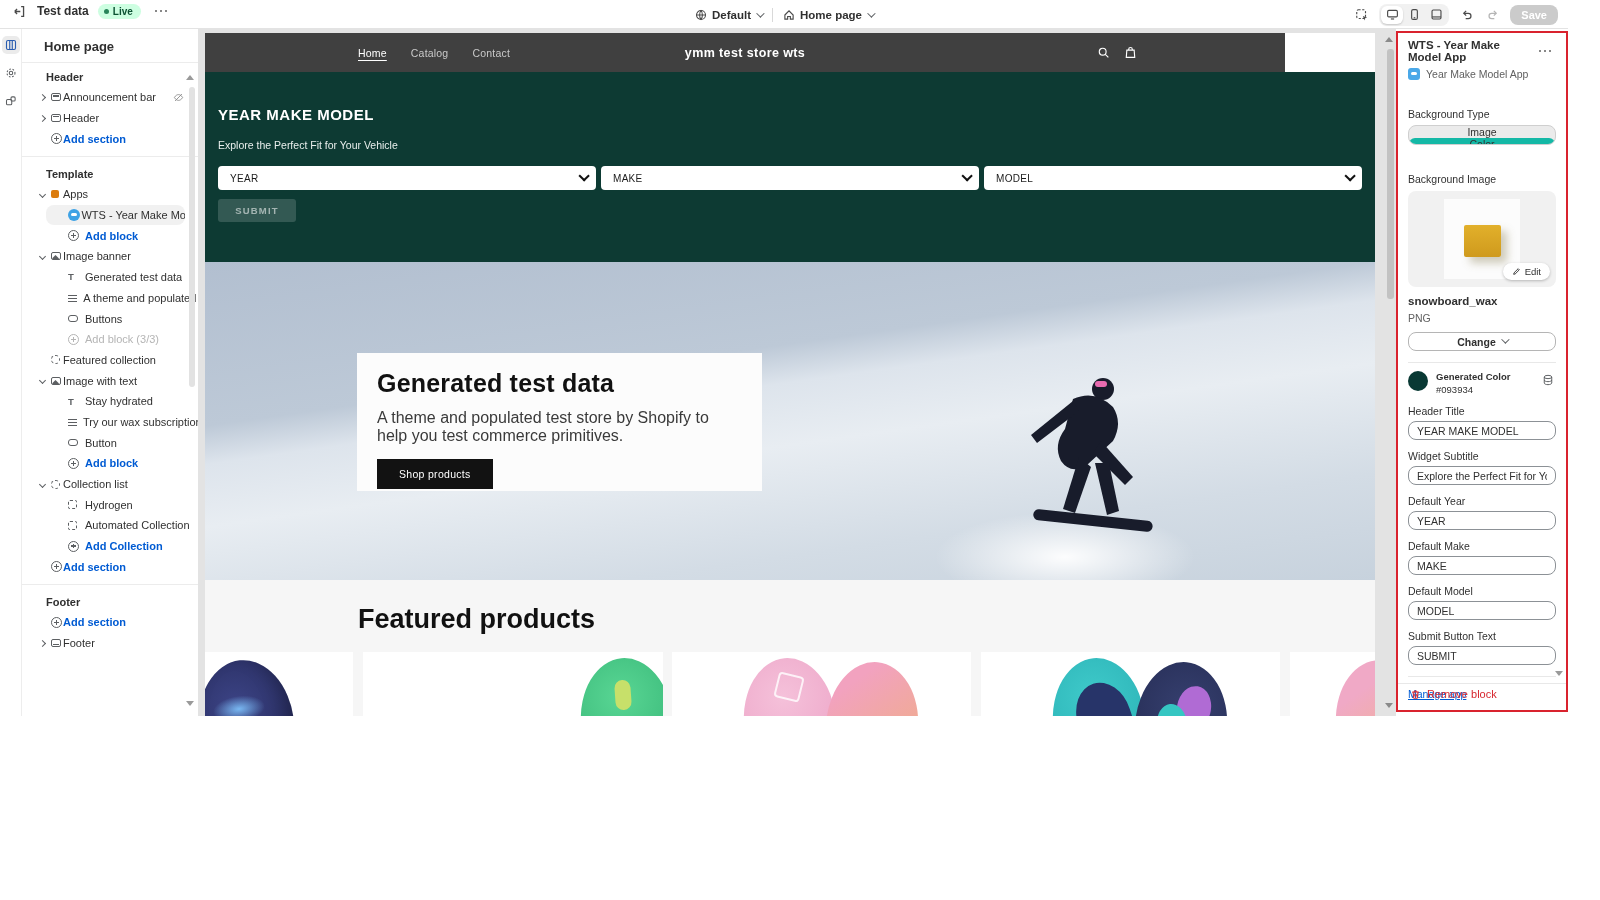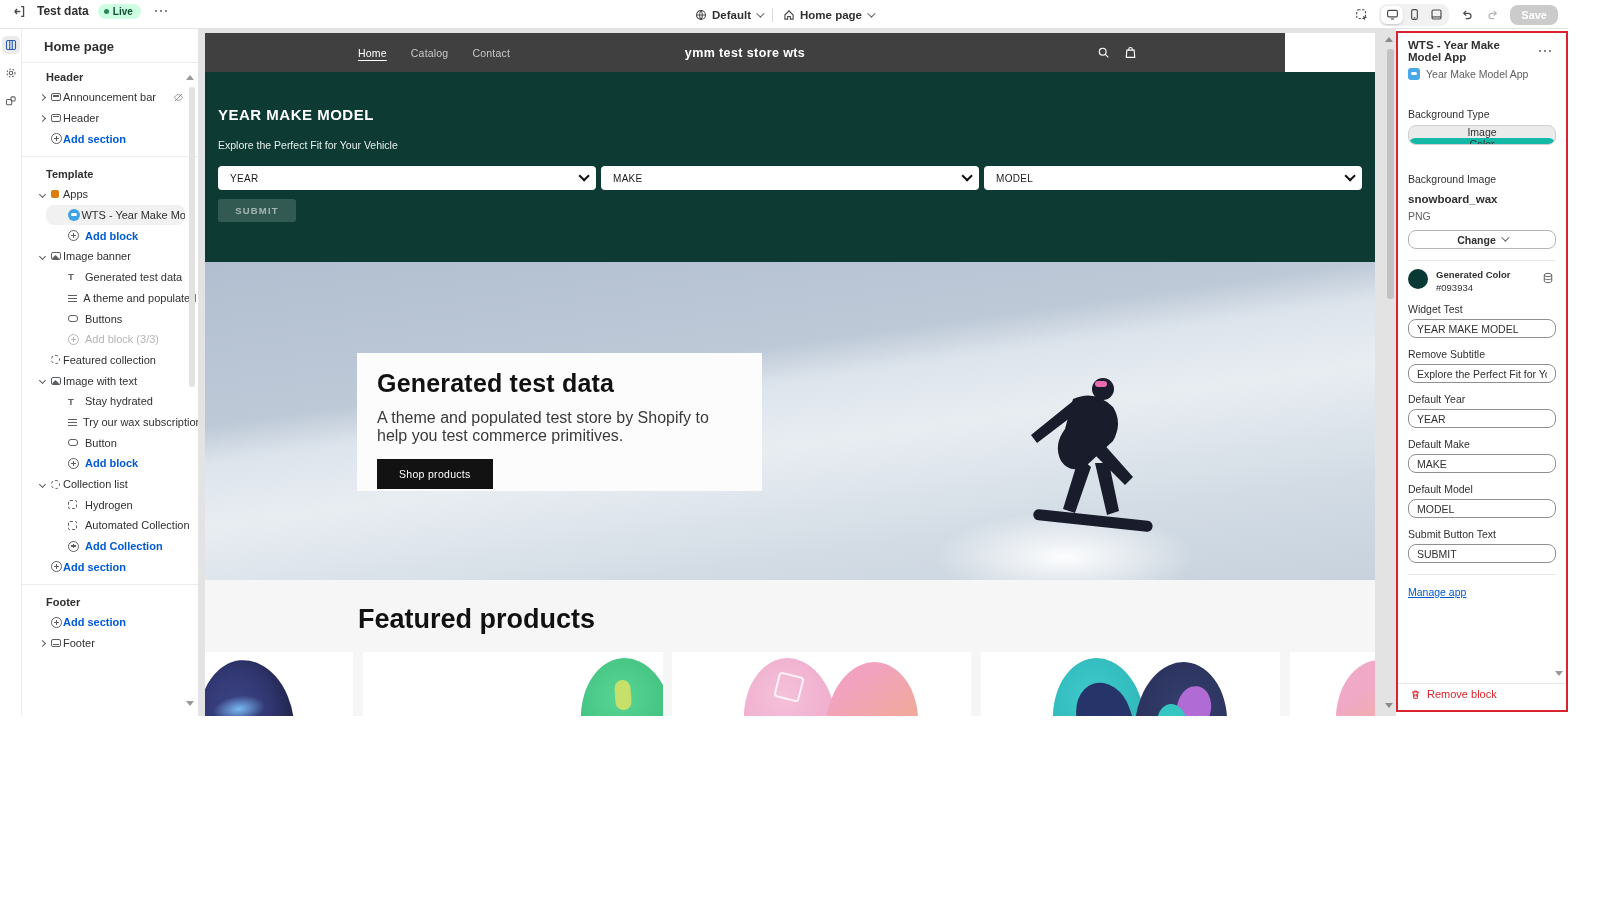--- a/index.html
+++ b/index.html
@@ -569,20 +569,31 @@
         <span class="pn-appname">Year Make Model App</span>
       </div>
 
       <div class="pn-label">Background Type</div>
       <div class="seg">
         <span class="seg-btn">Image</span>
         <span class="seg-btn active">Color</span>
       </div>
 
       <div class="pn-label">Background Image</div>
+      <div class="thumbbox">
+        <div class="thumb-img">
+              <span class="wax"></span>
+            </div>
+        <span class="edit-pill">
+          <svg width="9" height="9" viewBox="0 0 16 16" fill="none" stroke="#303030" stroke-width="1.6">
+                <path d="M3 13 L3.6 10.4 L11 3 L13 5 L5.6 12.4 Z"></path>
+              </svg>
+          <span>Edit</span>
+        </span>
+      </div>
       <div class="pn-file">snowboard_wax</div>
       <div class="pn-format">PNG</div>
       <button class="change-btn">
         <span>Change</span>
         <span class="chev-dn" style="margin-top:-2px;"></span>
       </button>
 
       <div class="pn-div"></div>
       <div class="colorrow">
         <span class="swatch"></span>
@@ -592,23 +603,23 @@
         </span>
         <span class="dyn-icon">
           <svg width="12" height="12" viewBox="0 0 16 16" fill="none" stroke="currentColor" stroke-width="1.3">
                 <ellipse cx="8" cy="4" rx="5" ry="2.2"></ellipse>
                 <path d="M3 4 V12 C3 13.2 5.2 14.2 8 14.2 C10.8 14.2 13 13.2 13 12 V4"></path>
                 <path d="M3 8 C3 9.2 5.2 10.2 8 10.2 C10.8 10.2 13 9.2 13 8"></path>
               </svg>
         </span>
       </div>
 
-      <div class="field-label">Widget Test</div>
+      <div class="field-label">Header Title</div>
       <input class="field-input" value="YEAR MAKE MODEL" style="">
-      <div class="field-label">Remove Subtitle</div>
+      <div class="field-label">Widget Subtitle</div>
       <input class="field-input" value="Explore the Perfect Fit for Your Vehicle" style="">
       <div class="field-label">Default Year</div>
       <input class="field-input" value="YEAR" style="">
       <div class="field-label">Default Make</div>
       <input class="field-input" value="MAKE" style="">
       <div class="field-label">Default Model</div>
       <input class="field-input" value="MODEL" style="">
       <div class="field-label">Submit Button Text</div>
       <input class="field-input" value="SUBMIT" style="">
 

